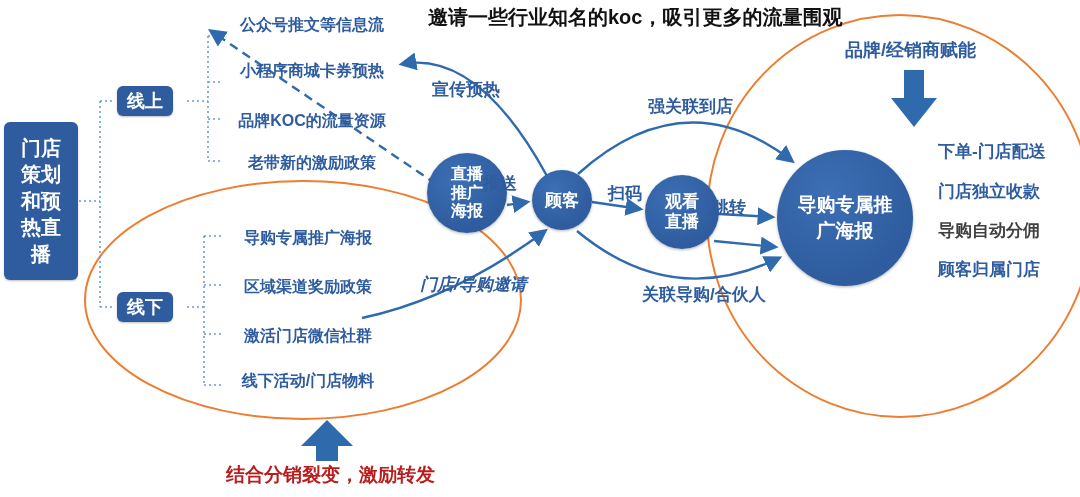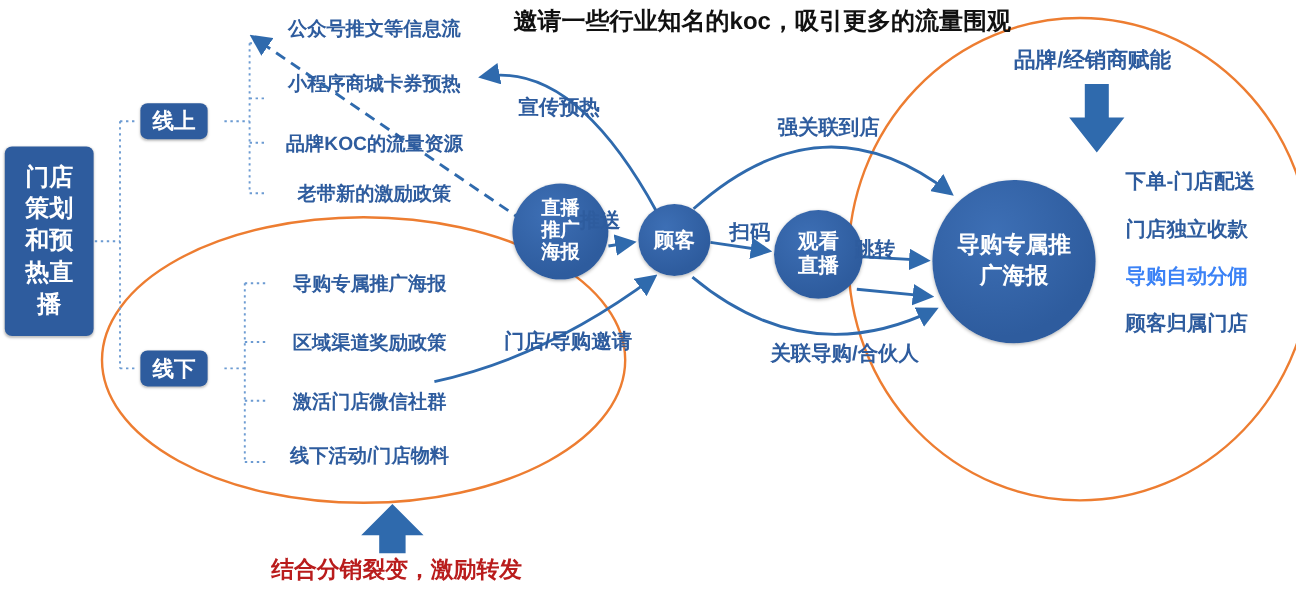--- a/index.html
+++ b/index.html
@@ -21,21 +21,21 @@
   .branch-box{width:56px;height:30px;font-size:18px;}
   .item-blue{color:#2E5C9E;font-weight:bold;font-size:16px;text-align:center;line-height:1.35;}
   .label-blue{color:#2E5C9E;font-weight:bold;font-size:17px;white-space:nowrap;}
   .circle{
     background:radial-gradient(circle at 38% 32%, #3d6fb5, #2E5C9E 70%);
     border-radius:50%;color:#fff;font-weight:bold;
     display:flex;align-items:center;justify-content:center;text-align:center;
     box-shadow:0 1px 3px rgba(0,0,0,.3);
   }
   .feature{color:#2E5C9E;font-weight:bold;font-size:17px;white-space:nowrap;}
-  .feature.dark{color:#3b82f6;}
+  .feature.dark{color:#404040;}
 </style>
 </head>
 <body>
 
 <div id="stage">
 
   <svg id="connectors" viewBox="0 0 1080 497" xmlns="http://www.w3.org/2000/svg">
     <defs>
       <marker id="ah" viewBox="0 0 10 10" refX="8" refY="5" markerWidth="7.5" markerHeight="7.5" orient="auto-start-reverse">
         <path d="M0,0 L10,5 L0,10 z" fill="#2F6AAD"></path>
@@ -97,21 +97,21 @@
   </div>
   <div class="abs circle" style="left:777px;top:150px;width:136px;height:136px;font-size:19px;line-height:1.35;">
     <div style="width:102px;">导购专属推广海报</div>
   </div>
 
   <div class="abs label-blue" style="left:432px;top:78px;text-align:right;">宣传预热</div>
   <div class="abs label-blue" style="left:483px;top:172px;font-family:Liberation Serif, serif;">推送</div>
   <div class="abs label-blue" style="left:596px;top:182px;margin-left:12px;">扫码</div>
   <div class="abs label-blue" style="left:712px;top:196px;">跳转</div>
   <div class="abs label-blue" style="left:648px;top:95px;">强关联到店</div>
-  <div class="abs label-blue" style="left:420px;top:273px;">门店/导购邀请</div>
+  <div class="abs label-blue" style="left:420px;top:273px;font-style:italic;">门店/导购邀请</div>
   <div class="abs label-blue" style="left:642px;top:283px;">关联导购/合伙人</div>
 
   <div class="abs label-blue" style="left:845px;top:38px;font-size:18px;">品牌/经销商赋能</div>
   <div class="abs feature" style="left:938px;top:140px;">下单-门店配送</div>
   <div class="abs feature" style="left:938px;top:180px;">门店独立收款</div>
   <div class="abs feature dark" style="left:938px;top:219px;">导购自动分佣</div>
   <div class="abs feature" style="left:938px;top:258px;">顾客归属门店</div>
 
   <div class="abs note" style="left:226px;top:462px;">结合分销裂变，激励转发</div>
 

